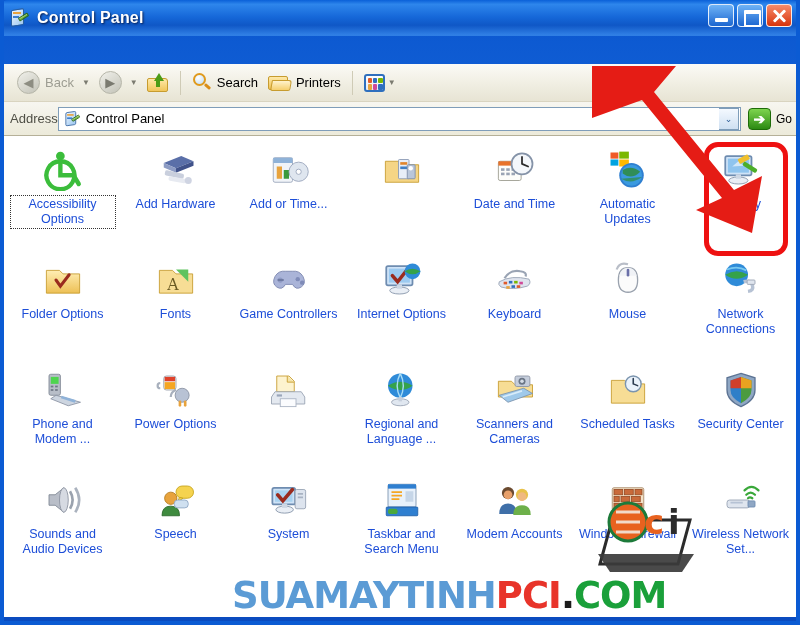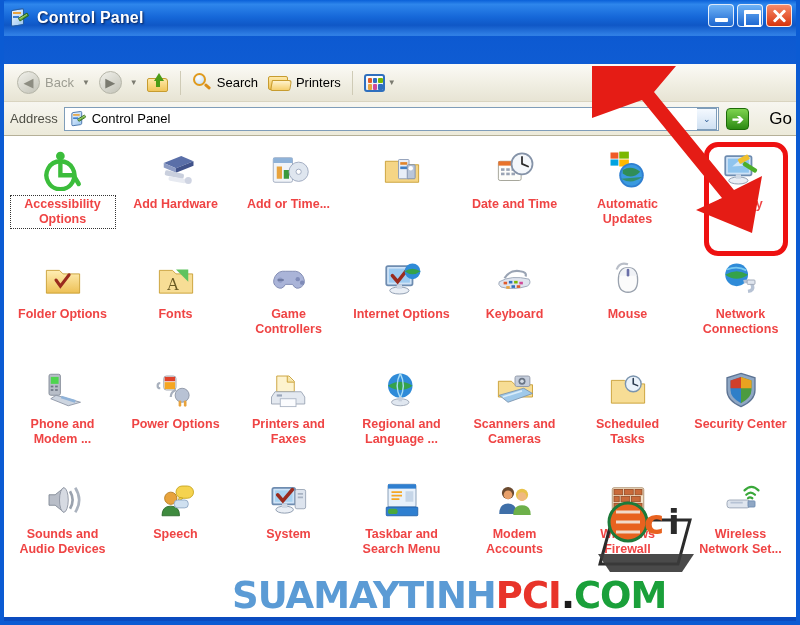--- a/index.html
+++ b/index.html
@@ -159,21 +159,21 @@
   }
   .viewsicon .dotgrid i { display:block; border-radius:1px; }
 
   
   #addressbar {
     position:absolute; left:0; top:102px; width:792px; height:34px;
     background:linear-gradient(180deg,#f7f6f0,#eceada);
     display:flex; align-items:center; padding:0 4px 0 6px;
     border-bottom:1px solid #b5b098;
   }
-  #addr-label { font-size:13px; color:#4f4f46; margin-right:6px; white-space:nowrap; }
+  #addr-label { font-size:13px; color:#4f4f46; white-space:nowrap; }
   #addr-field {
     flex:1; height:24px; background:#fff;
     border:1px solid #7f9db9; display:flex; align-items:center;
     padding-left:4px; position:relative; cursor:text;
   }
   #addr-field .ic { width:18px; height:18px; flex:none; margin-right:5px; }
   #addr-text { font-size:13px; color:#000; white-space:nowrap; }
   #addr-drop {
     width:20px; height:22px; margin-left:auto; margin-right:1px; flex:none;
     background:linear-gradient(180deg,#f4f9ff,#cfe0f2);
@@ -182,42 +182,42 @@
     font-size:9px; color:#2a5b96; cursor:pointer;
   }
   #go-btn { display:flex; align-items:center; margin-left:7px; cursor:pointer; }
   #go-icon {
     width:23px; height:22px; border-radius:4px;
     background:linear-gradient(180deg,#7ed44f,#2c8a12);
     border:1px solid #1d6b08;
     display:flex; align-items:center; justify-content:center;
     color:#fff; font-size:14px; font-weight:bold; line-height:1;
   }
-  #go-label { font-size:17px; margin-left:20px; color:#000; }
+  #go-label { font-size:12px; margin-left:5px; color:#000; }
 
   
   #content {
     position:absolute; left:0; top:136px; width:792px; height:481px;
     background:#ffffff; overflow:hidden;
   }
   #grid {
     display:grid; grid-template-columns:repeat(7,113px);
     padding:6px 0 0 2px;
   }
   .cell {
     height:110px; display:flex; flex-direction:column; align-items:center;
     padding-top:6px; cursor:pointer; position:relative;
   }
   .cell .iconbox {
     width:46px; height:44px; position:relative; margin-bottom:4px;
     display:flex; align-items:center; justify-content:center;
   }
   .cell .cap {
-    font-size:12.5px; color:#ef4444; text-align:center; line-height:15px;
-    max-width:104px; word-wrap:break-word; padding:1px 2px;font-weight:bold;
+    font-size:12.5px; color:#1d4ed8; text-align:center; line-height:15px;
+    max-width:104px; word-wrap:break-word; padding:1px 2px;
   }
   .cell.selected .cap {
     outline:1px dotted #333; background:#fff;
   }
   .cell.highlight::before {
     content:""; position:absolute; left:20px; top:0px; width:74px; height:104px;
     border:5px solid #ee1111; border-radius:14px; pointer-events:none;
   }
 
   
@@ -567,21 +567,20 @@
         <div class="cell">
           <div class="iconbox">
             <svg class="ic-svg" viewBox="0 0 48 48">
               <path d="M10 8 h14 l6 6 v12 h-20 z" fill="#fdf3cf" stroke="#c79c2f"></path>
               <path d="M22 8 v7 h8" fill="#f5e4a8" stroke="#c79c2f"></path>
               <path d="M8 26 h30 l4 6 v8 h-38 v-8 z" fill="#e4e9f0" stroke="#98a2b2"></path>
               <rect x="14" y="34" width="18" height="9" fill="#fbfcfe" stroke="#a8b2c2"></rect>
               <rect x="10" y="29" width="6" height="2.5" fill="#9aa6ba"></rect>
             </svg>
           </div>
-          <div class="cap">Printers and Faxes</div>
         </div>
         <div class="cell">
           <div class="iconbox">
             <svg class="ic-svg" viewBox="0 0 48 48">
               <circle cx="22" cy="19" r="14" fill="#2f8bd8"></circle>
               <path d="M8 19 q14 -9 28 0 q-14 10 -28 0" fill="#35a24a"></path>
               <path d="M22 5 q-7 14 0 28 q7 -14 0 -28" fill="none" stroke="#a7dcf5" stroke-width="1.6"></path>
               <ellipse cx="22" cy="38" rx="10" ry="4" fill="#e0e7f0" stroke="#98a2b2"></ellipse>
               <rect x="20" y="32" width="4" height="5" fill="#c6cfdc"></rect>
             </svg>

